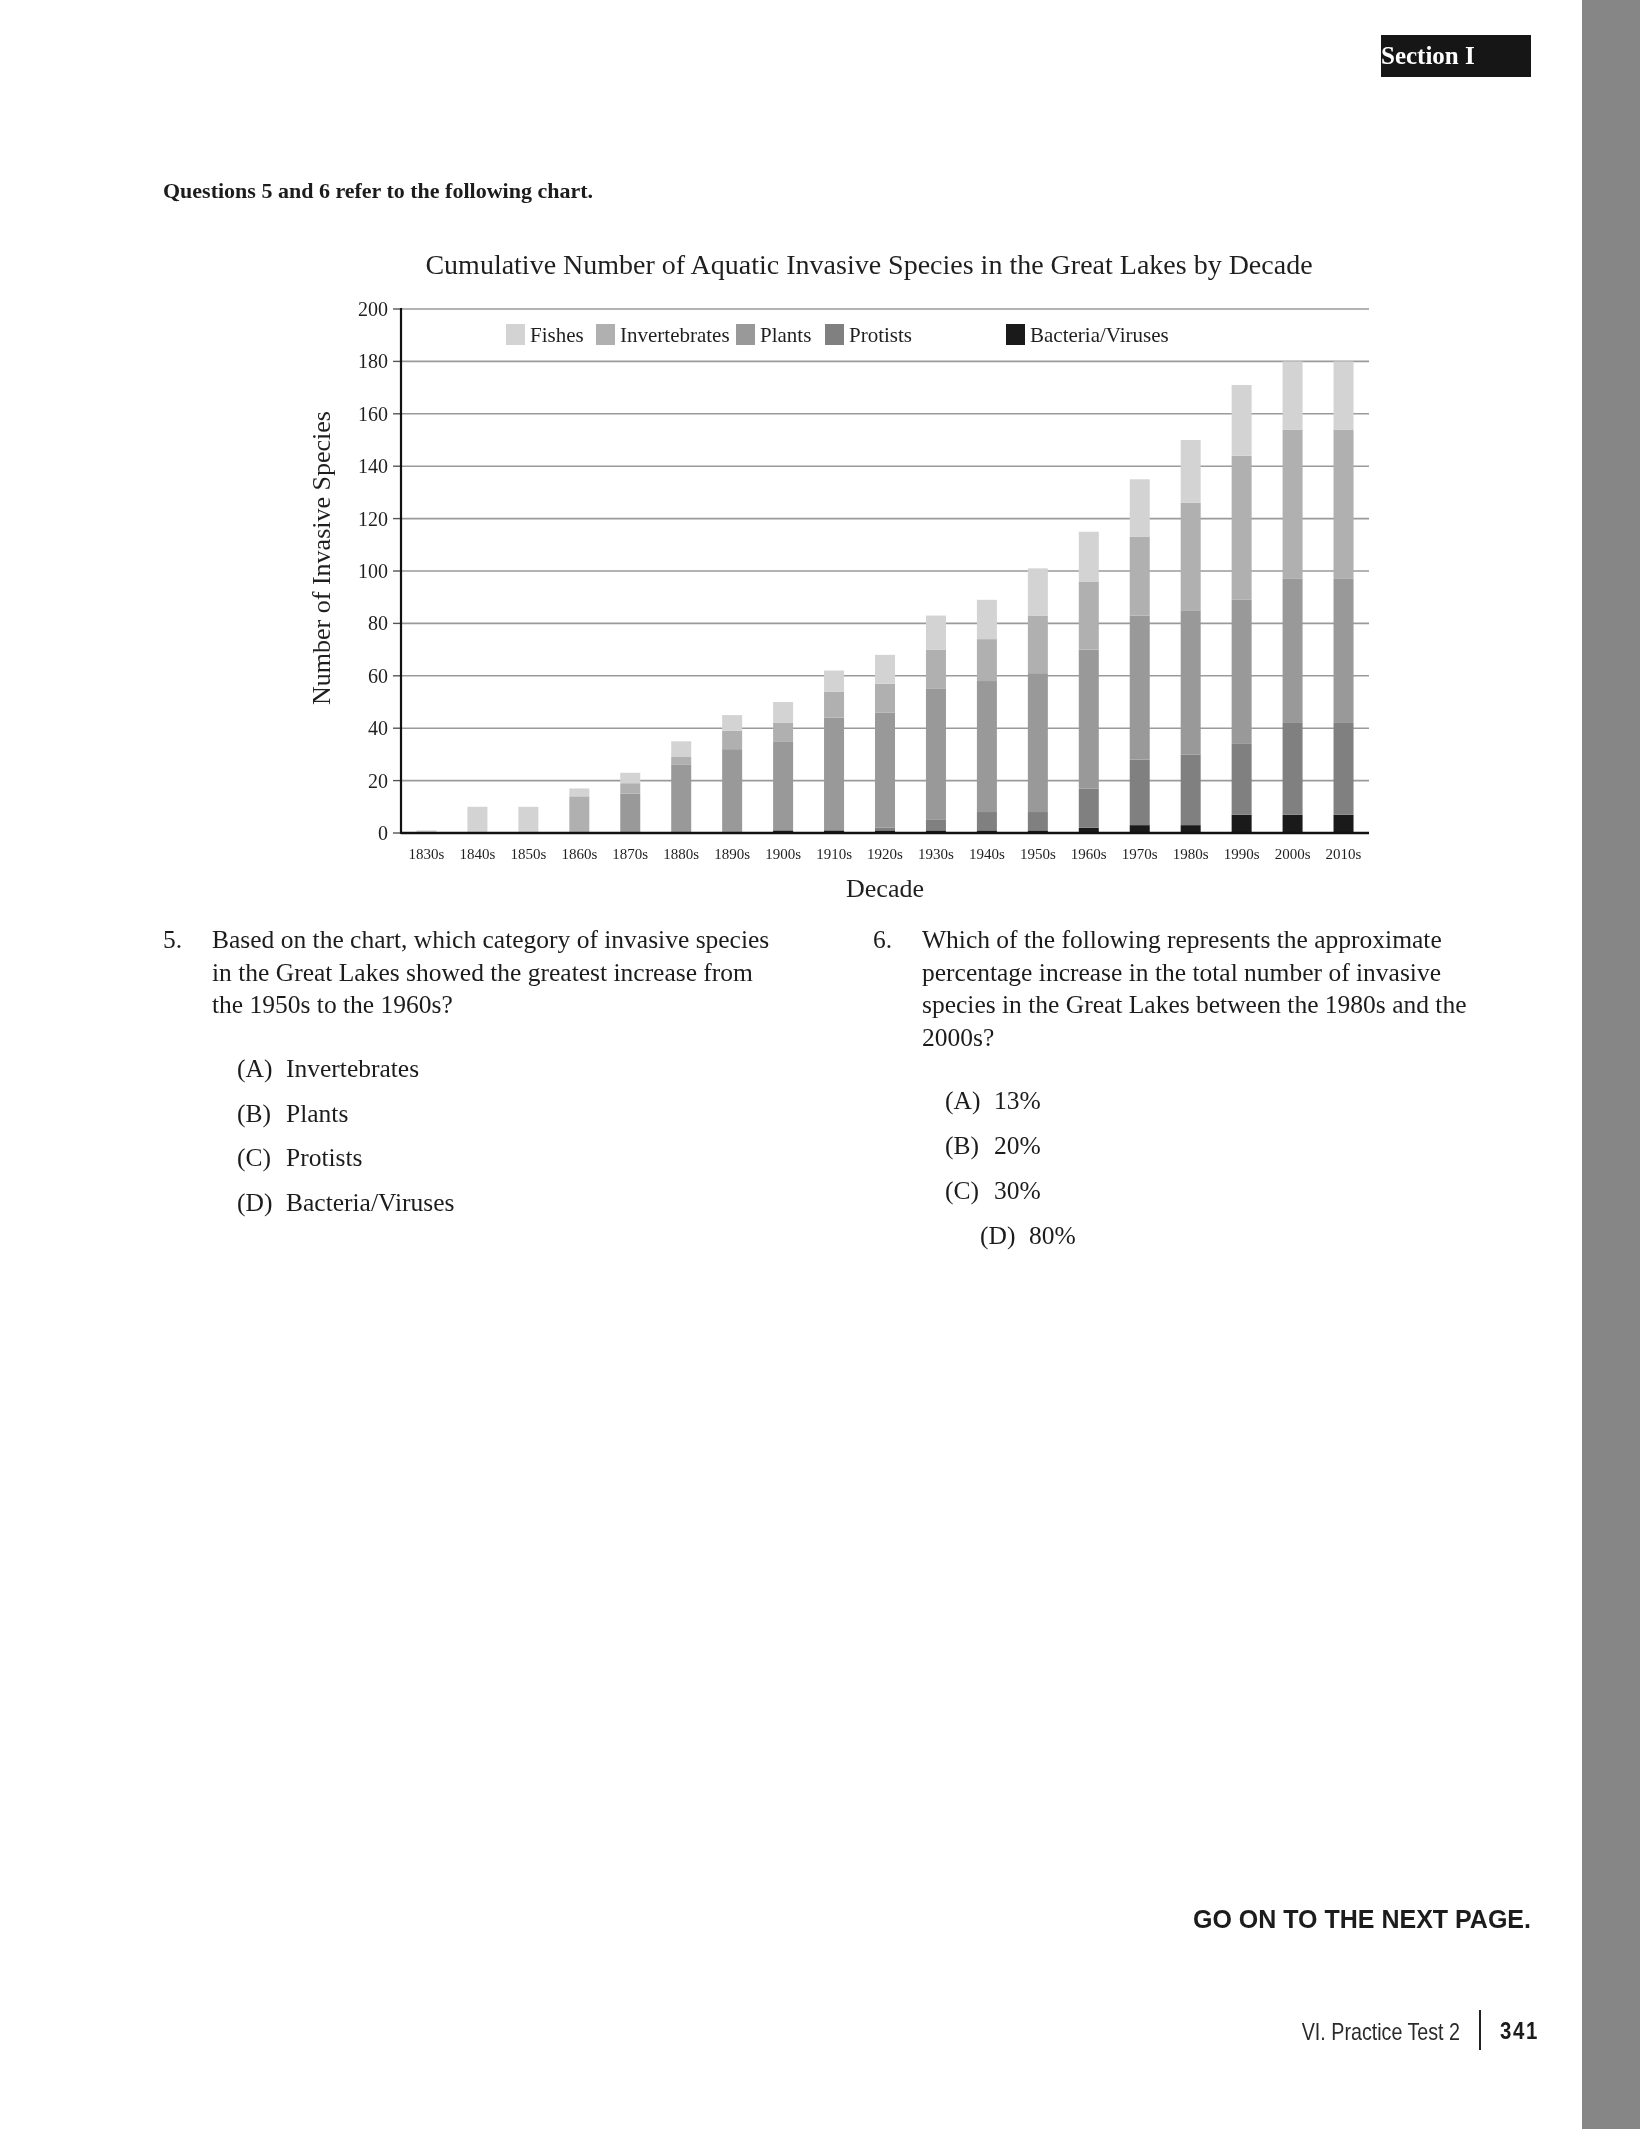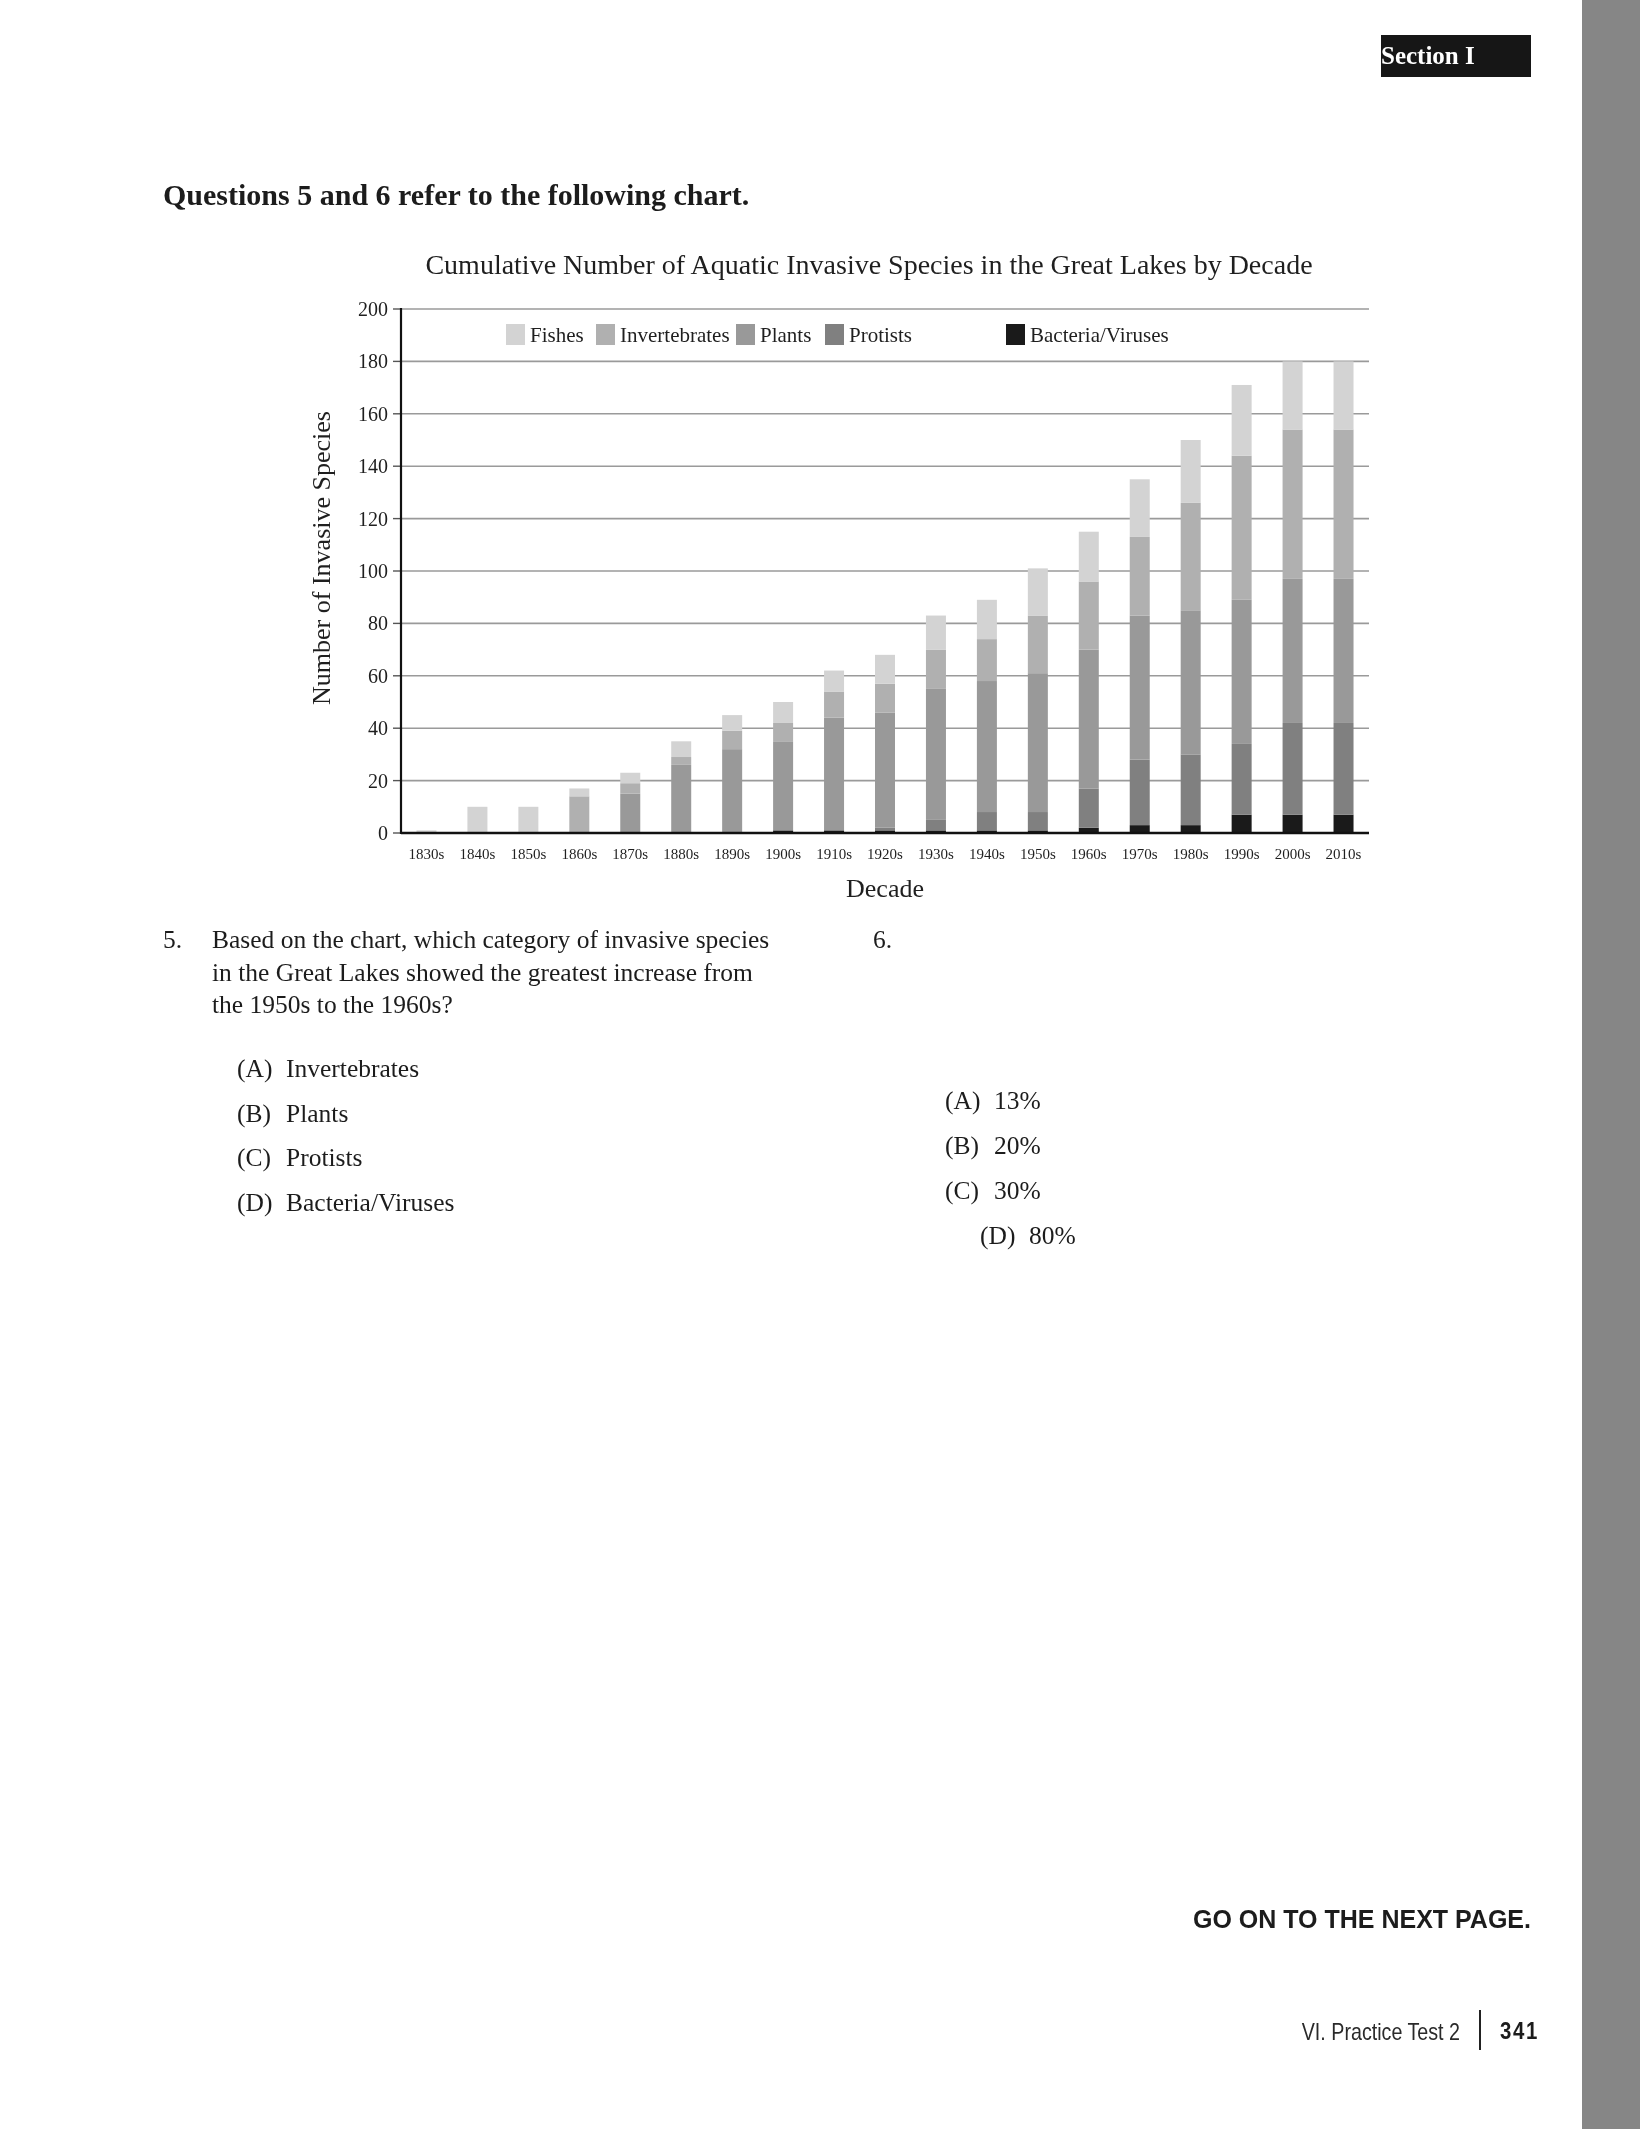--- a/index.html
+++ b/index.html
@@ -1,20 +1,20 @@
 <!DOCTYPE html>
 <html><head>
 <meta charset="utf-8">
 <style>
   html, body { margin: 0; padding: 0; background: #ffffff; }
   body { width: 1640px; height: 2129px; position: relative; overflow: hidden; font-family: "Liberation Serif", serif; color: #1c1c1c; }
   .side-bar { position: absolute; left: 1582px; top: 0; width: 58px; height: 2129px; background: #868686; }
   .section-badge { position: absolute; left: 1381px; top: 35px; width: 150px; height: 42px; background: #161616; color: #ffffff;
     font-family: "Liberation Serif", serif; font-weight: bold; font-size: 25px; line-height: 42px; text-align: left; }
-  .intro { position: absolute; left: 163px; top: 178px; font-family: "Liberation Serif", serif; font-weight: bold; font-size: 30px; white-space: nowrap; }
+  .intro { position: absolute; left: 163px; top: 178px; font-family: "Liberation Serif", serif; font-weight: bold; font-size: 22px; white-space: nowrap; }
   #chart-svg { position: absolute; left: 0; top: 0; }
   .q { position: absolute; font-family: "Liberation Serif", serif; font-size: 25.5px; line-height: 32.5px; color: #1c1c1c; }
   .q-num { position: absolute; left: 0; top: 0; }
   .q-text { position: absolute; top: 0; }
   .q-opt { position: absolute; white-space: nowrap; }
   .q-opt .letter { display: inline-block; width: 49px; }
   .go-on { position: absolute; right: 109px; top: 1905px; font-family: Liberation Sans, sans-serif; font-weight: bold; font-size: 25px; letter-spacing: 0px; white-space: nowrap; }
   .footer-left { position: absolute; right: 180px; top: 2018px; font-family: "Liberation Sans", sans-serif; font-size: 24px; transform: scaleX(0.82); transform-origin: right center; white-space: nowrap; color: #2a2a2a; }
   .footer-div { position: absolute; left: 1479px; top: 2010px; width: 2px; height: 40px; background: #222; }
   .footer-page { position: absolute; left: 1500px; top: 2017px; font-family: "Liberation Sans", sans-serif; font-weight: bold; font-size: 24px; transform: scaleX(0.85); transform-origin: left center; letter-spacing: 2px; color: #1c1c1c; }
@@ -198,20 +198,26 @@
     <div>the 1950s to the 1960s?</div>
   </div>
   <div class="q-opt" style="left:74px; top:129px;"><span class="letter">(A)</span><span>Invertebrates</span></div>
   <div class="q-opt" style="left:74px; top:174px;"><span class="letter">(B)</span><span>Plants</span></div>
   <div class="q-opt" style="left:74px; top:218px;"><span class="letter">(C)</span><span>Protists</span></div>
   <div class="q-opt" style="left:74px; top:263px;"><span class="letter">(D)</span><span>Bacteria/Viruses</span></div>
 </div>
 
 <div class="q" style="left:873px; top:924px; width:660px; height:340px;">
   <span class="q-num">6.</span>
+  <div class="q-text" style="left:49px; white-space:nowrap;">
+    <div>Which of the following represents the approximate</div>
+    <div>percentage increase in the total number of invasive</div>
+    <div>species in the Great Lakes between the 1980s and the</div>
+    <div>2000s?</div>
+  </div>
   <div class="q-opt" style="left:72px; top:161px;"><span class="letter">(A)</span><span>13%</span></div>
   <div class="q-opt" style="left:72px; top:206px;"><span class="letter">(B)</span><span>20%</span></div>
   <div class="q-opt" style="left:72px; top:251px;"><span class="letter">(C)</span><span>30%</span></div>
   <div class="q-opt" style="left:72px; top:296px;margin-left:35px;"><span class="letter">(D)</span><span>80%</span></div>
 </div>
 
 <div class="go-on">GO ON TO THE NEXT PAGE.</div>
 <div class="footer-left">VI.  Practice Test 2</div>
 <div class="footer-div"></div>
 <div class="footer-page">341</div>

